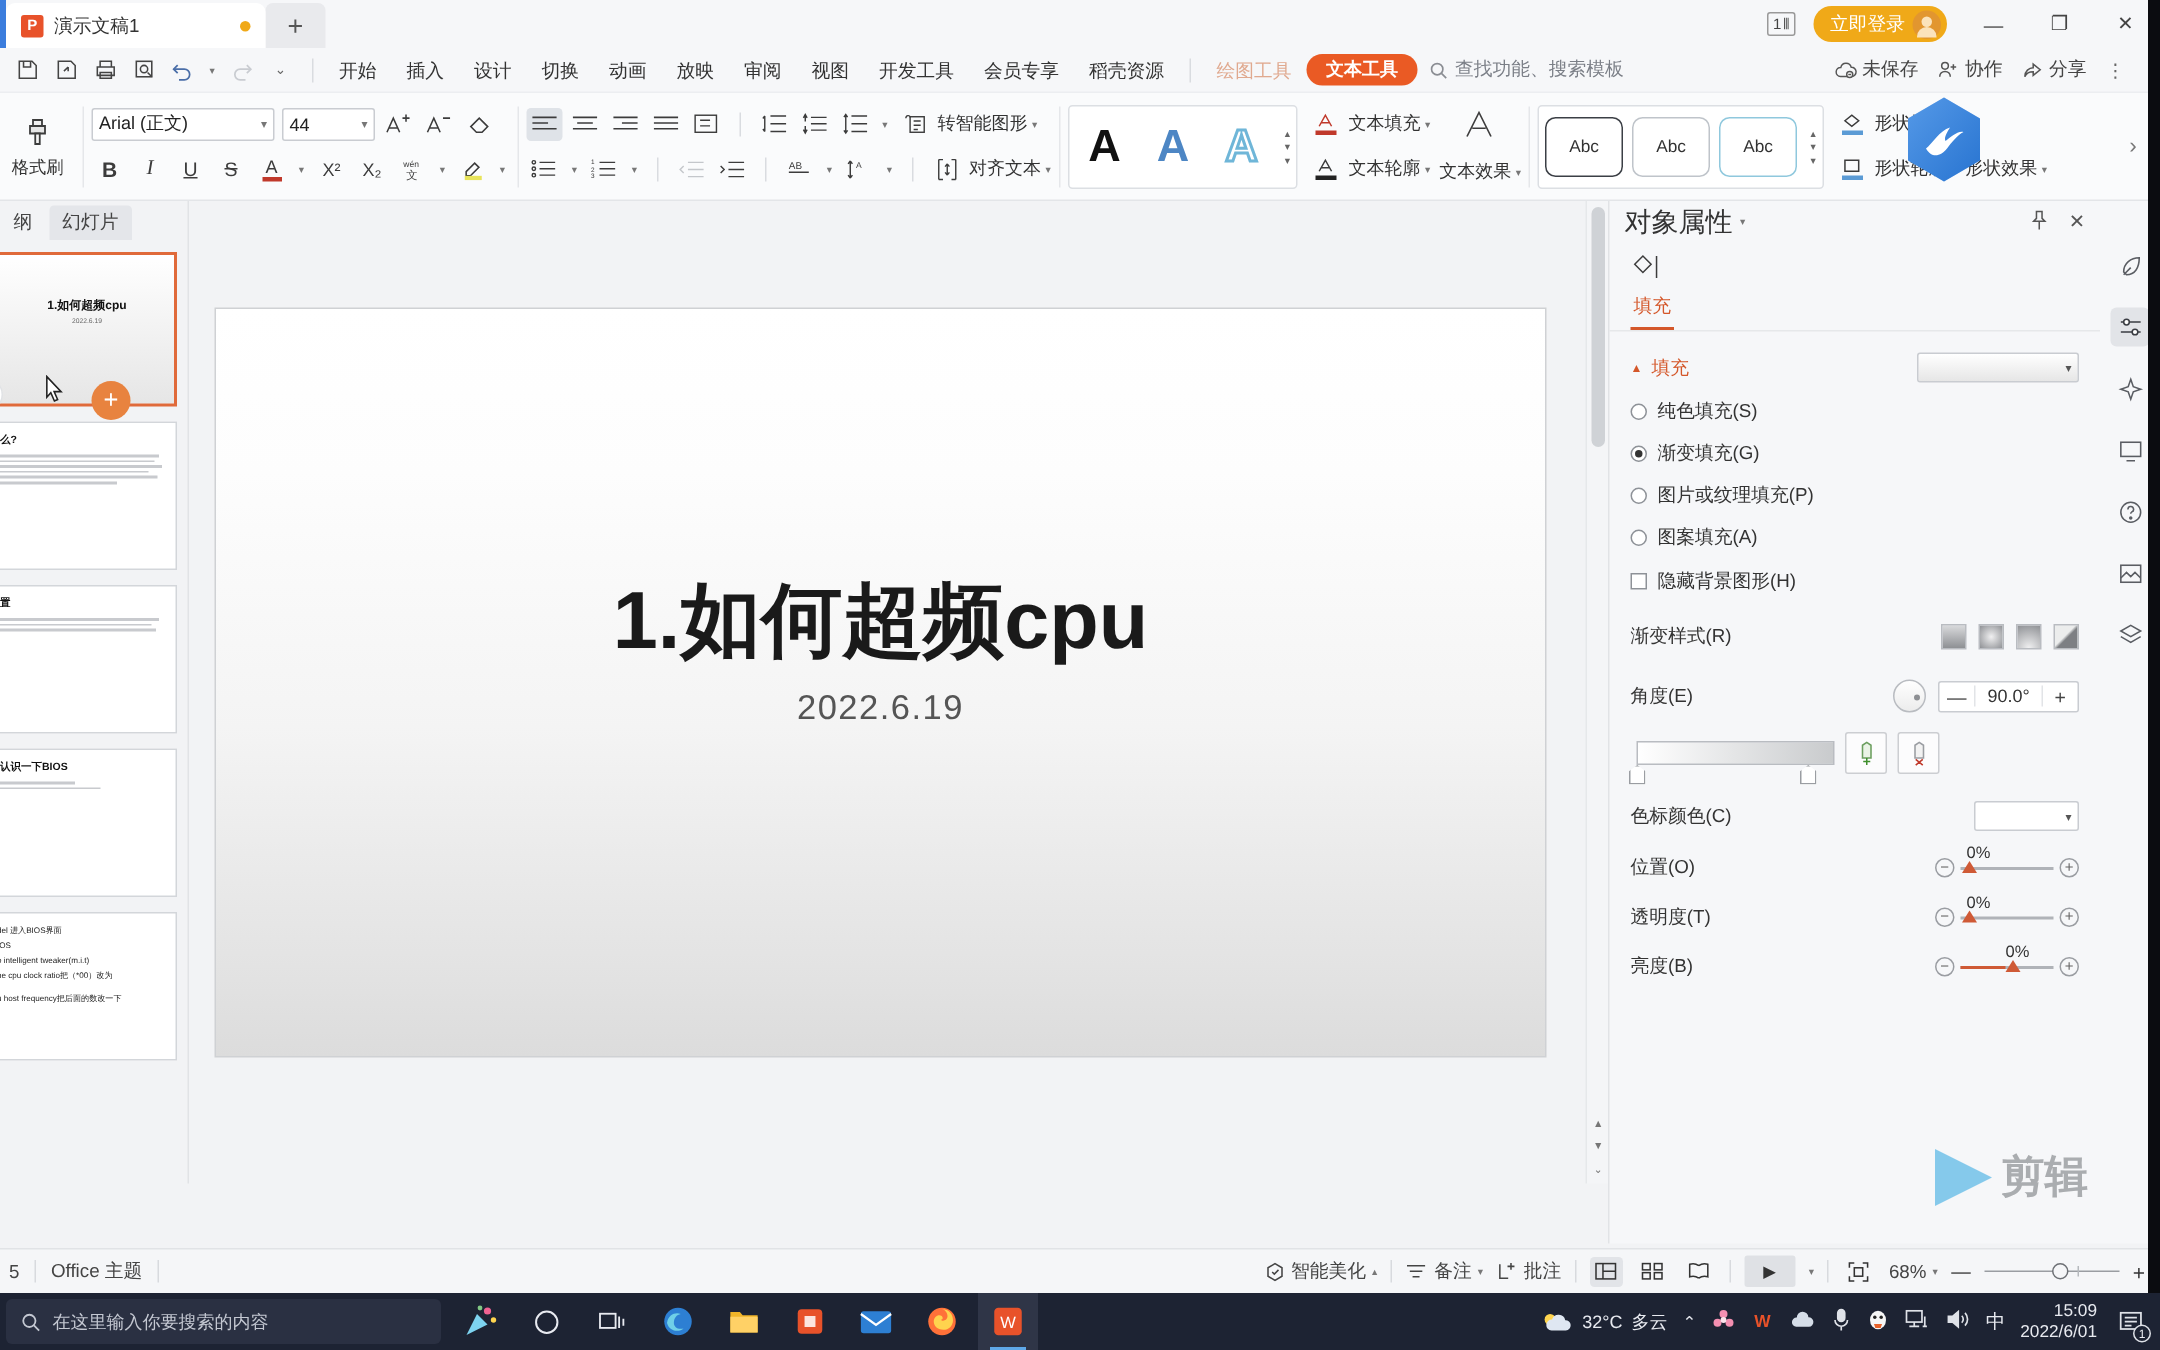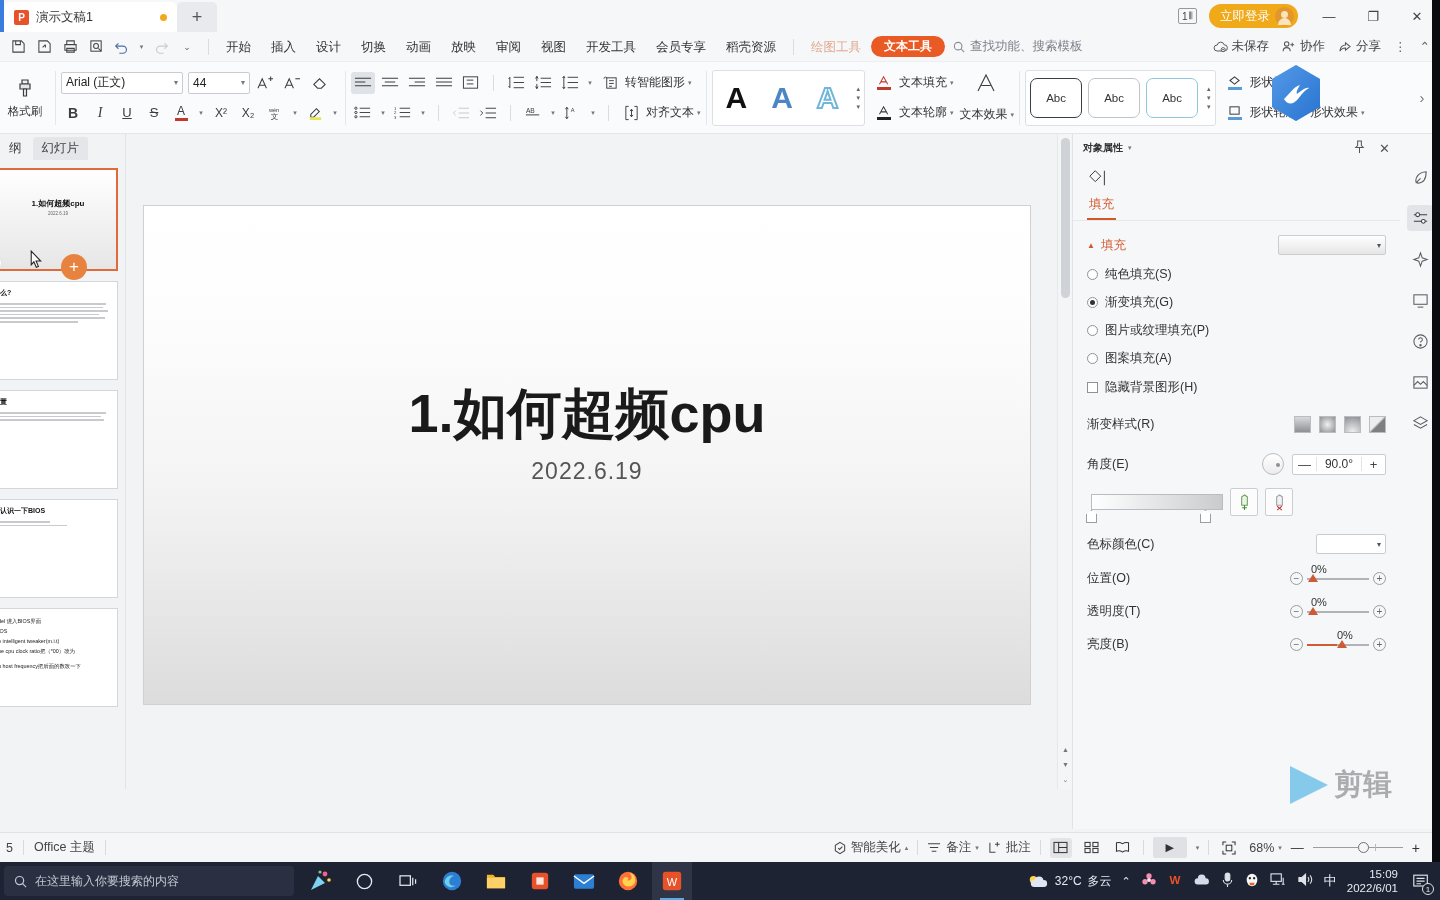--- a/index.html
+++ b/index.html
@@ -71,21 +71,21 @@
   .menu-item {
     padding:0 10px; height:26px; line-height:26px; font-size:12.5px; color:#333; cursor:default;
     white-space:nowrap;
   }
   .menu-item.muted { color:#e0a98f; }
   .menu-item.active {
     background:#ea5a24; color:#fff; border-radius:13px; padding:0 13px; height:21px; line-height:21px;
     font-weight:bold; font-size:12px;
   }
   .search-box { display:flex; align-items:center; gap:5px; color:#7b7f87; font-size:12.5px; margin-left:8px;text-align:center; }
-  .mb-right { margin-left:auto; display:flex; align-items:center; gap:13px; padding-right:10px; font-size:12.5px; color:#444; }
+  .mb-right { margin-left:auto; display:flex; align-items:center; gap:13px; padding-right:0; font-size:12.5px; color:#444; }
   .mb-right .it { display:flex; align-items:center; gap:4px; }
 
   
   .ribbon {
     position:absolute; left:0; top:62px; width:1440px; height:72px;
     background:#fafbfc; border-bottom:1px solid #e3e5e8;
     display:flex; align-items:center;
   }
   .rb-group { display:flex; align-items:center; height:68px; }
   .rb-sep { width:1px; height:54px; background:#e5e7ea; margin:0 5px; }
@@ -187,21 +187,21 @@
     background:#f5f6f8; border-top:1px solid #e1e3e6; border-right:1px solid #e1e3e6;
     display:flex; align-items:center; justify-content:center; font-size:19px; color:#555;
   }
 
   
   .rightpanel {
     position:absolute; right:40px; top:134px; width:328px; height:695px;
     background:#f6f7f9; border-left:1px solid #e1e3e6;
   }
   .rp-head { display:flex; align-items:center; height:28px; padding:0 10px; }
-  .rp-title { font-size:10px; color:#333;font-weight:bold; }
+  .rp-title { font-size:18px; color:#333; }
   .rp-head-right { margin-left:auto; display:flex; align-items:center; gap:13px; color:#555; }
   .rp-shapeicon { padding:6px 0 0 14px; }
   .rp-tabrow { display:flex; padding:2px 0 0 14px; border-bottom:1px solid #e6e8ea; }
   .rp-tab { font-size:12.5px; color:#d4572a; padding:3px 2px 5px; border-bottom:2px solid #d4572a; }
   .rp-section { padding:14px 14px 0 14px; }
   .rp-sechead { display:flex; align-items:center; gap:6px; }
   .rp-sechead .tri { color:#d4572a; font-size:8px; }
   .rp-sechead .t { color:#d4572a; font-size:12.5px; }
   .sel-box {
     margin-left:auto; width:108px; height:20px; border:1px solid #c9ccd1; background:#fff;
@@ -269,21 +269,21 @@
   .rail-ic.sel { background:#e2e4e8; border-radius:4px; }
 
   
   .statusbar {
     position:absolute; left:0; bottom:38px; width:1440px; height:30px;
     background:#f5f6f8; border-top:1px solid #e1e3e6;
     display:flex; align-items:center; font-size:12.5px; color:#444;
   }
   .sb-left { display:flex; align-items:center; gap:10px; padding-left:6px; }
   .sb-sep { width:1px; height:15px; background:#d8dade; }
-  .sb-right { margin-left:auto; display:flex; align-items:center; gap:9px; padding-right:20px; }
+  .sb-right { margin-left:auto; display:flex; align-items:center; gap:9px; padding-right:10px; }
   .sb-item { display:flex; align-items:center; gap:4px; }
   .view-ic { width:22px;height:20px;display:flex;align-items:center;justify-content:center;color:#444; }
   .view-ic.sel { background:#e2e4e8; border-radius:3px; }
   .play-btn { width:34px;height:21px;background:#dfe1e5;display:flex;align-items:center;justify-content:center;border-radius:2px;}
   .zoom-track { width:90px;height:1.5px;background:#9a9da2;position:relative; }
   .zoom-knob { position:absolute; left:45px; top:-5px; width:11px;height:11px;border-radius:50%;
                background:#f5f6f8;border:1.4px solid #6d7075; }
   .zoom-tick { position:absolute; left:62px; top:-3px; width:1px;height:7px;background:#b6b9bd; }
 
   

